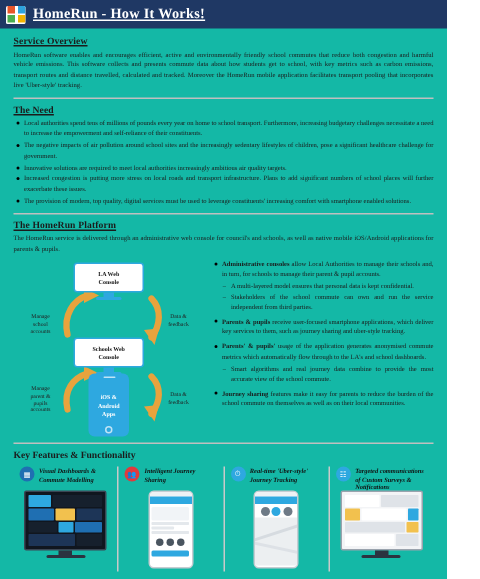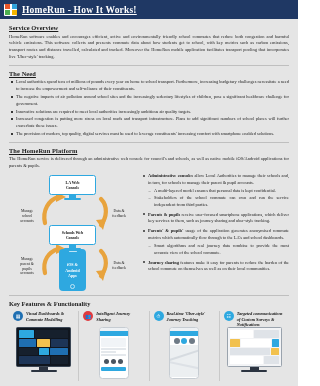--- a/index.html
+++ b/index.html
@@ -3,21 +3,21 @@
 <meta charset="utf-8">
 <style>
   html,body{margin:0;padding:0;}
   body{
     width:298px;height:386px;overflow:hidden;
     background:#ffffff;
     font-family:"Liberation Serif", serif;
     color:#1b1b1b;
     -webkit-font-smoothing:none;
   }
-  .page{position:relative;width:298px;height:386px;overflow:hidden;background:#e5e5e5;}
+  .page{position:relative;width:298px;height:386px;overflow:hidden;background:#14b8a6;}
 
   
   .header{
     height:19px;background:#1f3864;display:flex;align-items:center;
     padding:0 0 0 4px;box-sizing:border-box;
   }
   .logo{
     width:13px;height:12px;margin-right:5px;flex:0 0 auto;position:relative;
     background:#ffffff;border-radius:1px;overflow:hidden;
   }

